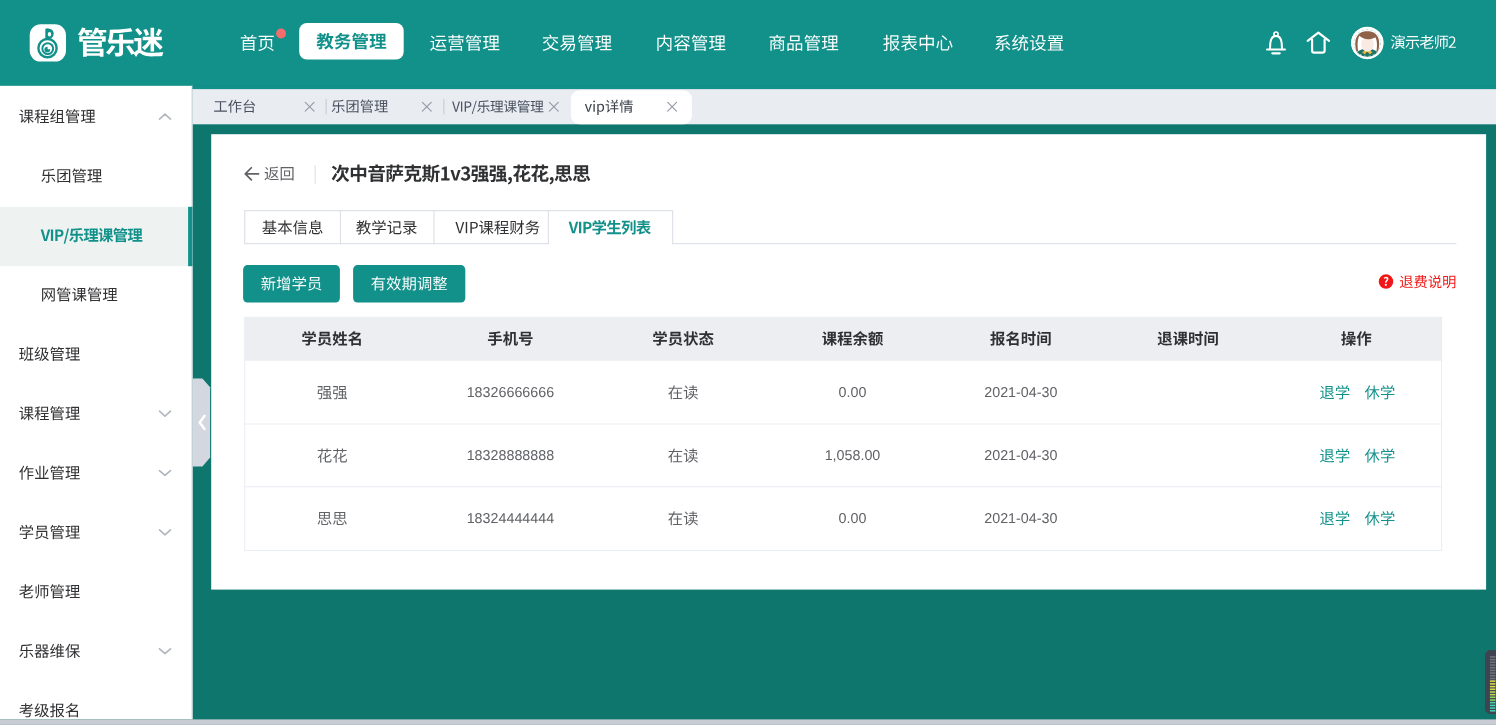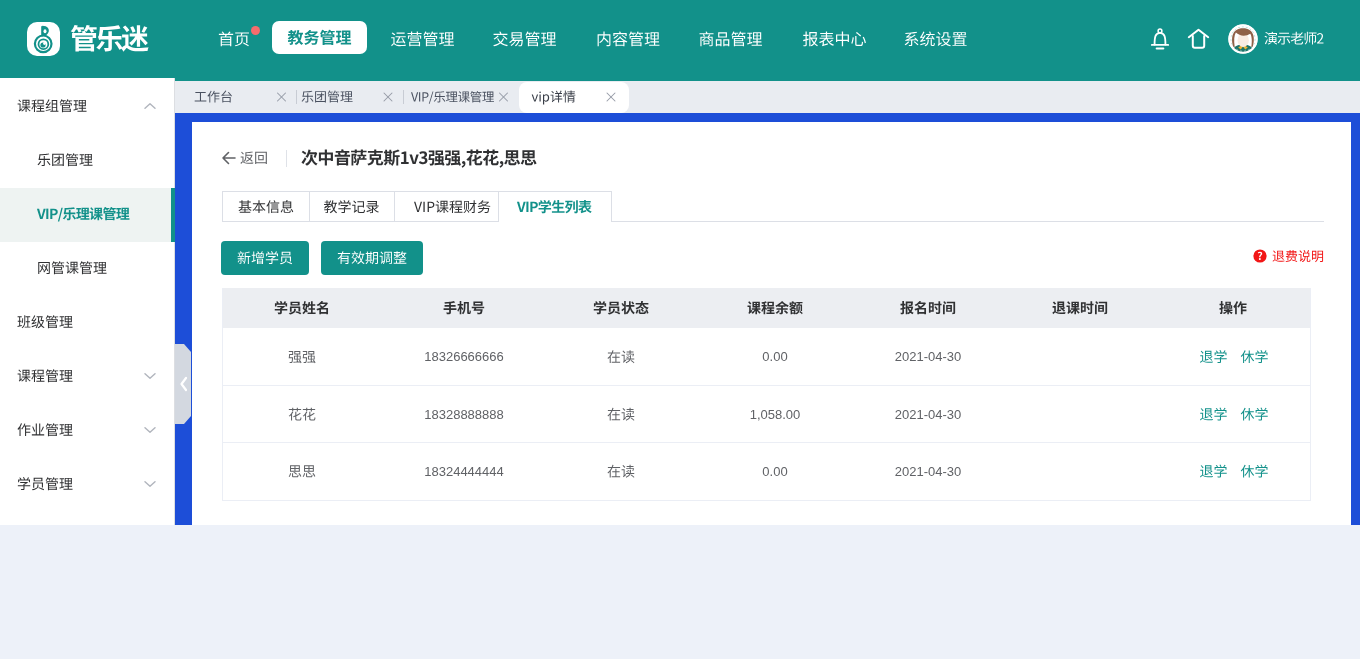--- a/index.html
+++ b/index.html
@@ -1,13 +1,13 @@
 <!DOCTYPE html>
 <html><head><meta charset="utf-8"><title>page</title><style>html,body{margin:0;padding:0;width:1360px;height:659px;overflow:hidden;background:#edf1f9;font-family:"Liberation Sans",sans-serif;}</style></head><body>
-<div style="position:absolute;left:0;top:0;width:1360px;height:525px;background:#1d4ed8;overflow:hidden">
+<div style="position:absolute;left:0;top:0;width:1360px;height:659px;background:#0f766e;overflow:hidden">
     <div style="position:absolute;left:0;top:0;width:1360px;height:78px;background:#12918a"></div>
     <div style="position:absolute;left:27px;top:22px;width:33px;height:34px;background:#fff;border-radius:10px"></div>
     <div style="position:absolute;left:251px;top:26px;width:9px;height:9px;border-radius:50%;background:#f56c6c"></div>
     <div style="position:absolute;left:272px;top:21px;width:95px;height:33px;background:#fff;border-radius:7px"></div>
     <div style="position:absolute;left:0;top:78px;width:174px;height:576px;background:#fff;border-right:1px solid #dcdee2"></div>
     <div style="position:absolute;left:0;top:188px;width:171px;height:54px;background:#eef3f2"></div>
     <div style="position:absolute;left:171px;top:188px;width:4px;height:54px;background:#12918a"></div>
     <div style="position:absolute;left:175px;top:78px;width:1185px;height:3px;background:#12918a"></div>
     <div style="position:absolute;left:175px;top:81px;width:1185px;height:32px;background:#e9ecf1"></div>
     <div style="position:absolute;left:519px;top:82px;width:110px;height:31px;background:#fff;border-radius:8px"></div>

